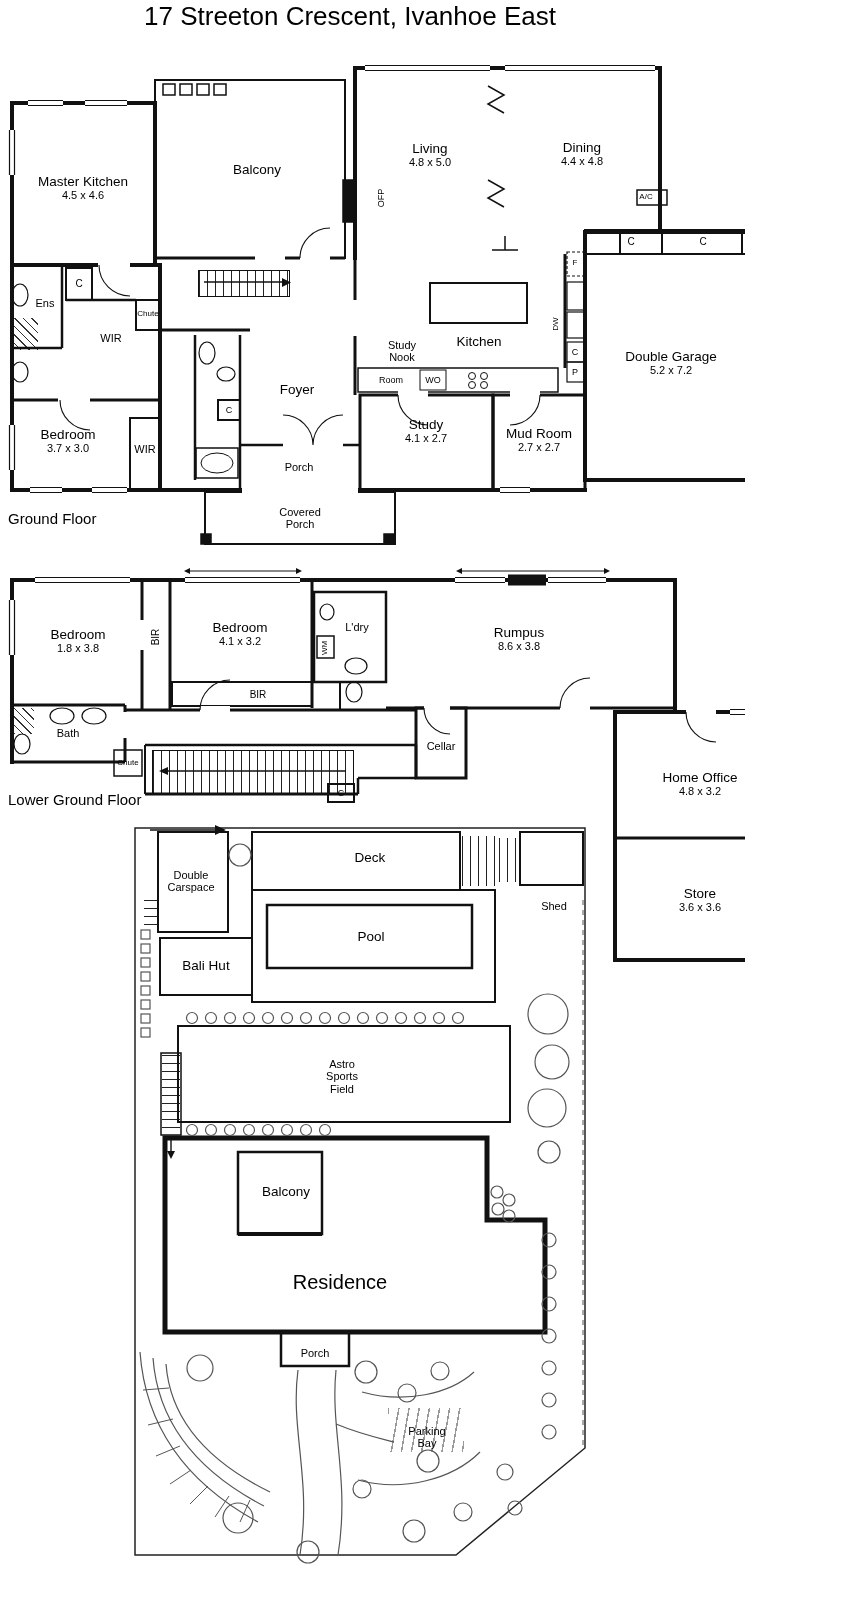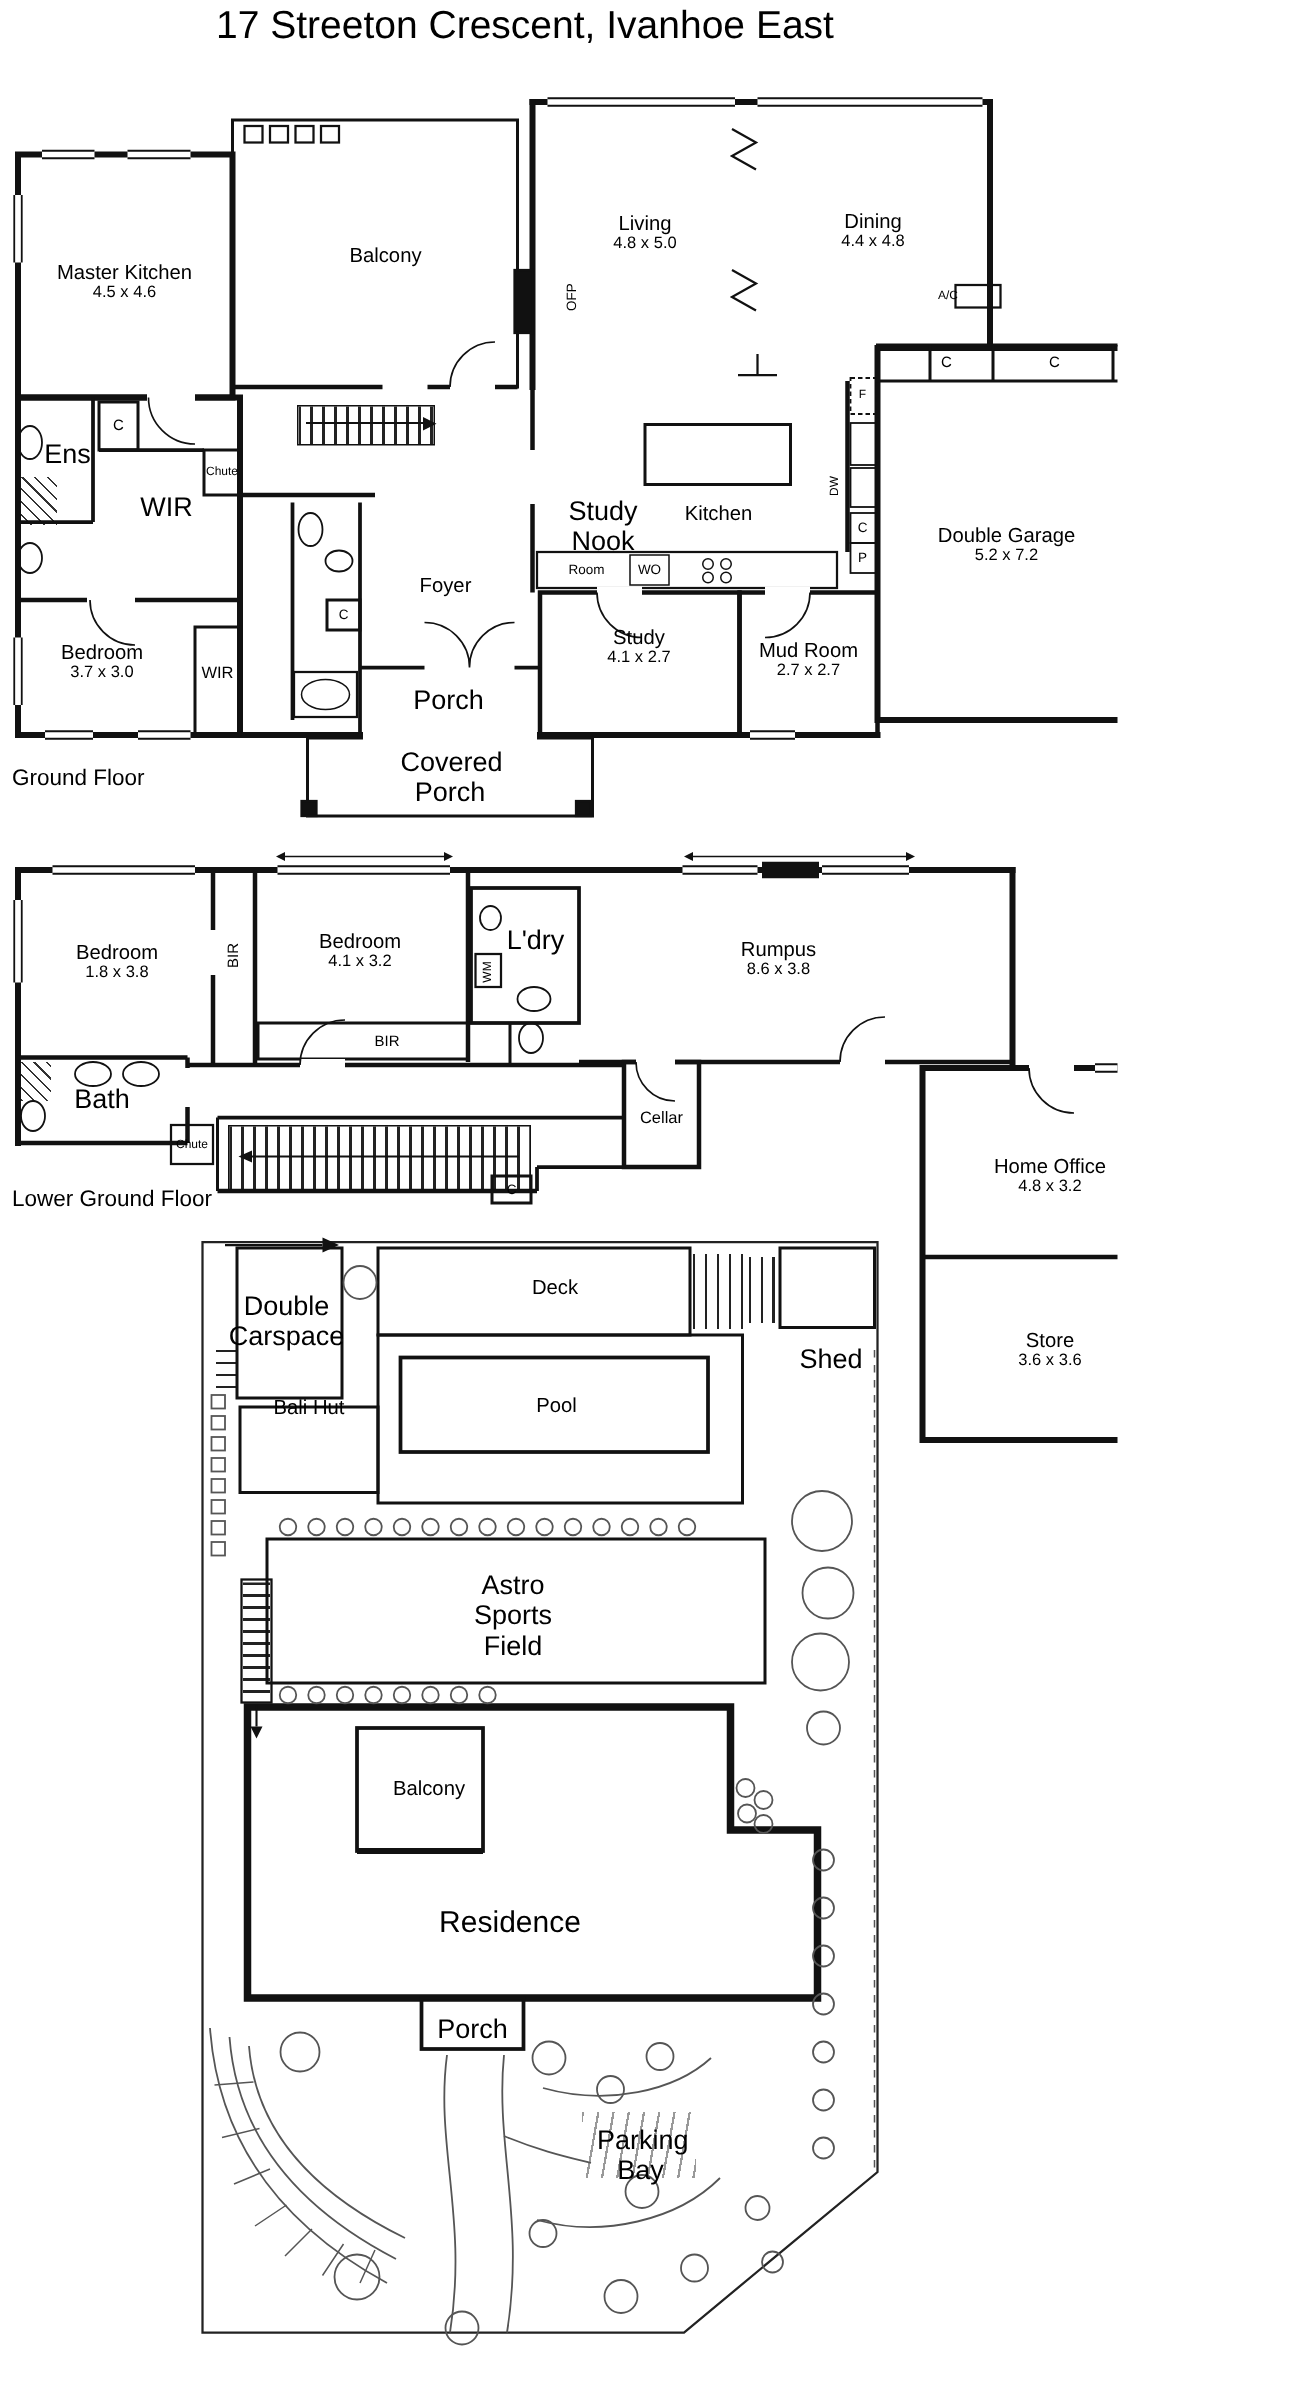--- a/index.html
+++ b/index.html
@@ -11,21 +11,21 @@
   .hh{background:repeating-linear-gradient(180deg,#222 0 1.5px,transparent 1.5px 8px)}
   .hd{background:repeating-linear-gradient(45deg,#333 0 1px,transparent 1px 6px)}
   .hp{background:repeating-linear-gradient(100deg,#999 0 1.5px,transparent 1.5px 10px)}
   .bordered{border:1.5px solid #111}
   .lbl{position:absolute;transform:translate(-50%,-50%);text-align:center;font-size:13.5px;
        line-height:1.13;white-space:nowrap;z-index:3}
   .lbl .nm,.lbl .dm{display:block}
   .lbl .dm{font-size:11px}
   .wrap{white-space:normal}
   .rot{transform:translate(-50%,-50%) rotate(-90deg)}
-  .s12{font-size:18px}.s11{font-size:11px}.s10{font-size:10px}.s9{font-size:9px}.s8{font-size:8px}
+  .s12{font-size:11px}.s11{font-size:11px}.s10{font-size:10px}.s9{font-size:9px}.s8{font-size:8px}
   .s17{font-size:17px}.big{font-size:20px}
   .title{position:absolute;left:0;top:1px;width:700px;text-align:center;font-size:26px;z-index:3}
   .floorlbl{position:absolute;font-size:15px;z-index:3}
 </style>
 </head>
 <body>
 
 <div id="canvas">
 
   <div class="hatch hv bordered" style="left:198px;top:270px;width:90px;height:25px"></div>
@@ -350,21 +350,21 @@
       <span class="nm">Living</span>
       <span class="dm">4.8 x 5.0</span>
     </div>
   <div class="lbl" style="left:582px;top:154px">
       <span class="nm">Dining</span>
       <span class="dm">4.4 x 4.8</span>
     </div>
   <div class="lbl rot s9" style="left:381px;top:198px">
       <span class="nm">OFP</span>
     </div>
-  <div class="lbl s8" style="left:632px;top:197px">
+  <div class="lbl s8" style="left:646px;top:197px">
       <span class="nm">A/C</span>
     </div>
   <div class="lbl s10" style="left:631px;top:242px">
       <span class="nm">C</span>
     </div>
   <div class="lbl s10" style="left:703px;top:242px">
       <span class="nm">C</span>
     </div>
   <div class="lbl s8" style="left:575px;top:263px">
       <span class="nm">F</span>
@@ -484,21 +484,21 @@
     </div>
   <div class="lbl" style="left:370px;top:858px">
       <span class="nm">Deck</span>
     </div>
   <div class="lbl s12" style="left:554px;top:906px">
       <span class="nm">Shed</span>
     </div>
   <div class="lbl" style="left:371px;top:937px">
       <span class="nm">Pool</span>
     </div>
-  <div class="lbl" style="left:206px;top:938px">
+  <div class="lbl" style="left:206px;top:966px">
       <span class="nm">Bali Hut</span>
     </div>
   <div class="lbl s12 wrap" style="left:342px;top:1077px;width:56px">
       <span class="nm">Astro Sports Field</span>
     </div>
   <div class="lbl" style="left:286px;top:1192px">
       <span class="nm">Balcony</span>
     </div>
   <div class="lbl big" style="left:340px;top:1282px">
       <span class="nm">Residence</span>

